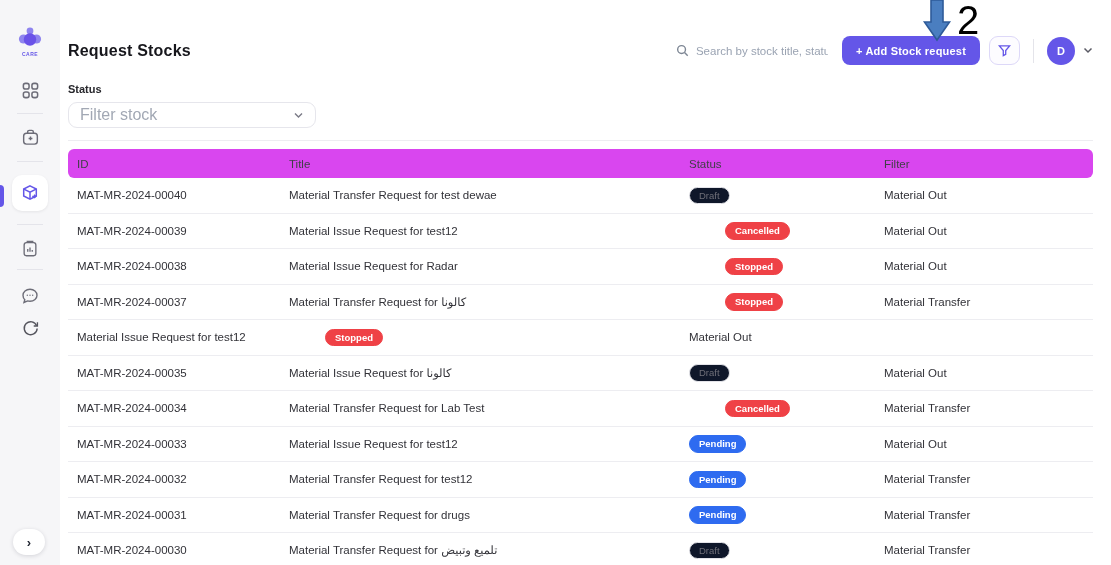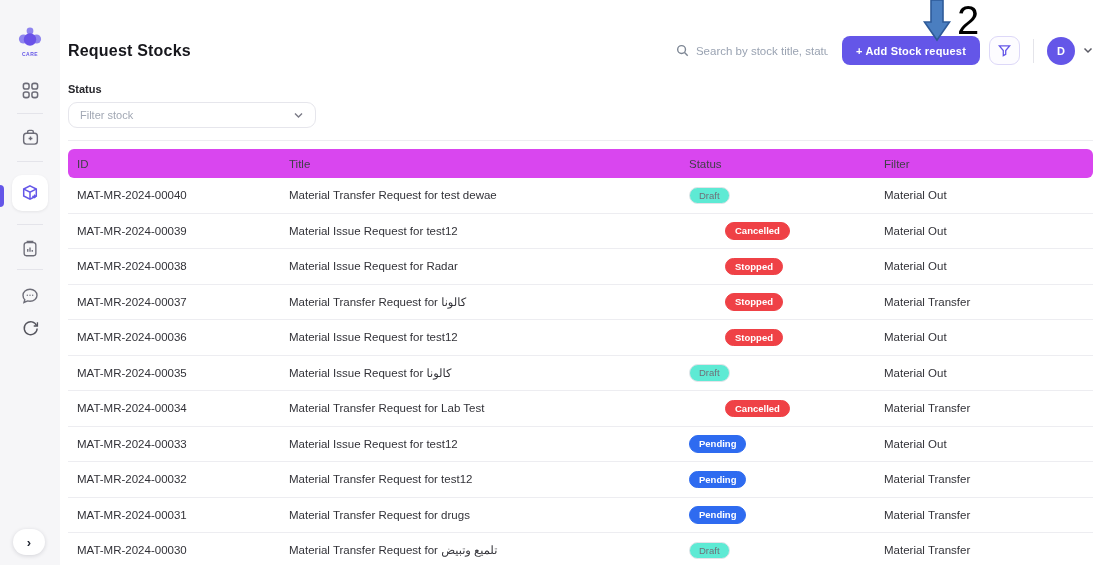--- a/index.html
+++ b/index.html
@@ -43,32 +43,32 @@
   .avatar { width:28px; height:28px; border-radius:50%; background:#6456e8; color:#fff;
     font-size:11px; font-weight:bold; display:flex; align-items:center; justify-content:center; cursor:pointer; }
   .avatar-chevron { margin-left:8px; cursor:pointer; display:flex; }
 
   
   .filter-block { margin-top:18px; }
   .filter-label { font-size:11px; font-weight:bold; color:#27272c; }
   .select { margin-top:7px; width:248px; height:26px; border:1px solid #e6e6ec;
     border-radius:9px; display:flex; align-items:center; justify-content:space-between;
     padding:0 11px; cursor:pointer; background:#fff; }
-  .select-placeholder { font-size:11px; color:#a2a8b4; }
+  .select-placeholder { font-size:16px; color:#a2a8b4; }
 
   
   .table-wrap { margin-top:12px; border-top:1px solid #ededf1; padding-top:8px; }
   .thead { display:grid; grid-template-columns:212px 400px 195px 1fr;
     background:#d946ef; border-radius:6px; height:29px; align-items:center; }
   .thead .hcell { font-size:11.5px; color:#3f3f46; padding-left:9px; }
   .trow { display:grid; grid-template-columns:212px 400px 195px 1fr; height:35.5px;
     align-items:center; border-bottom:1px solid #ededf1; cursor:pointer; background:#fff; }
   .cell { font-size:11.5px; color:#323238; padding-left:9px; white-space:nowrap; }
   .badge { display:inline-block; border-radius:999px; font-size:9.5px; padding:3px 9px; line-height:1; }
-  .badge.draft { background:#5eead4; border:1px solid #e4e4e9; color:#6f6f78; }
+  .badge.draft { background:#0f172a; border:1px solid #e4e4e9; color:#6f6f78; }
   .badge.cancelled, .badge.stopped { background:#ef4146; border:1px solid #ef4146; color:#fff; font-weight:bold;margin-left:36px; }
   .badge.pending { background:#2e6bf0; border:1px solid #2e6bf0; color:#fff; font-weight:bold; }
 
   
   .annotation { position:absolute; left:921px; top:0; display:flex; align-items:flex-start; z-index:50; pointer-events:none; }
   .annotation-num { font-size:40px; color:#000; line-height:1; margin-left:4px; font-family:"Liberation Sans",sans-serif; }
 
   svg { display:block; }
 </style>
 </head>
@@ -230,21 +230,20 @@
   <div class="trow">
     <div class="cell">MAT-MR-2024-00037</div>
     <div class="cell">Material Transfer Request for كالونا</div>
     <div class="cell">
       <span class="badge stopped">Stopped</span>
     </div>
     <div class="cell">Material Transfer</div>
   </div>
 
   <div class="trow">
-    <div class="cell">MAT-MR-2024-00036</div>
     <div class="cell">Material Issue Request for test12</div>
     <div class="cell">
       <span class="badge stopped">Stopped</span>
     </div>
     <div class="cell">Material Out</div>
   </div>
 
   <div class="trow">
     <div class="cell">MAT-MR-2024-00035</div>
     <div class="cell">Material Issue Request for كالونا</div>

